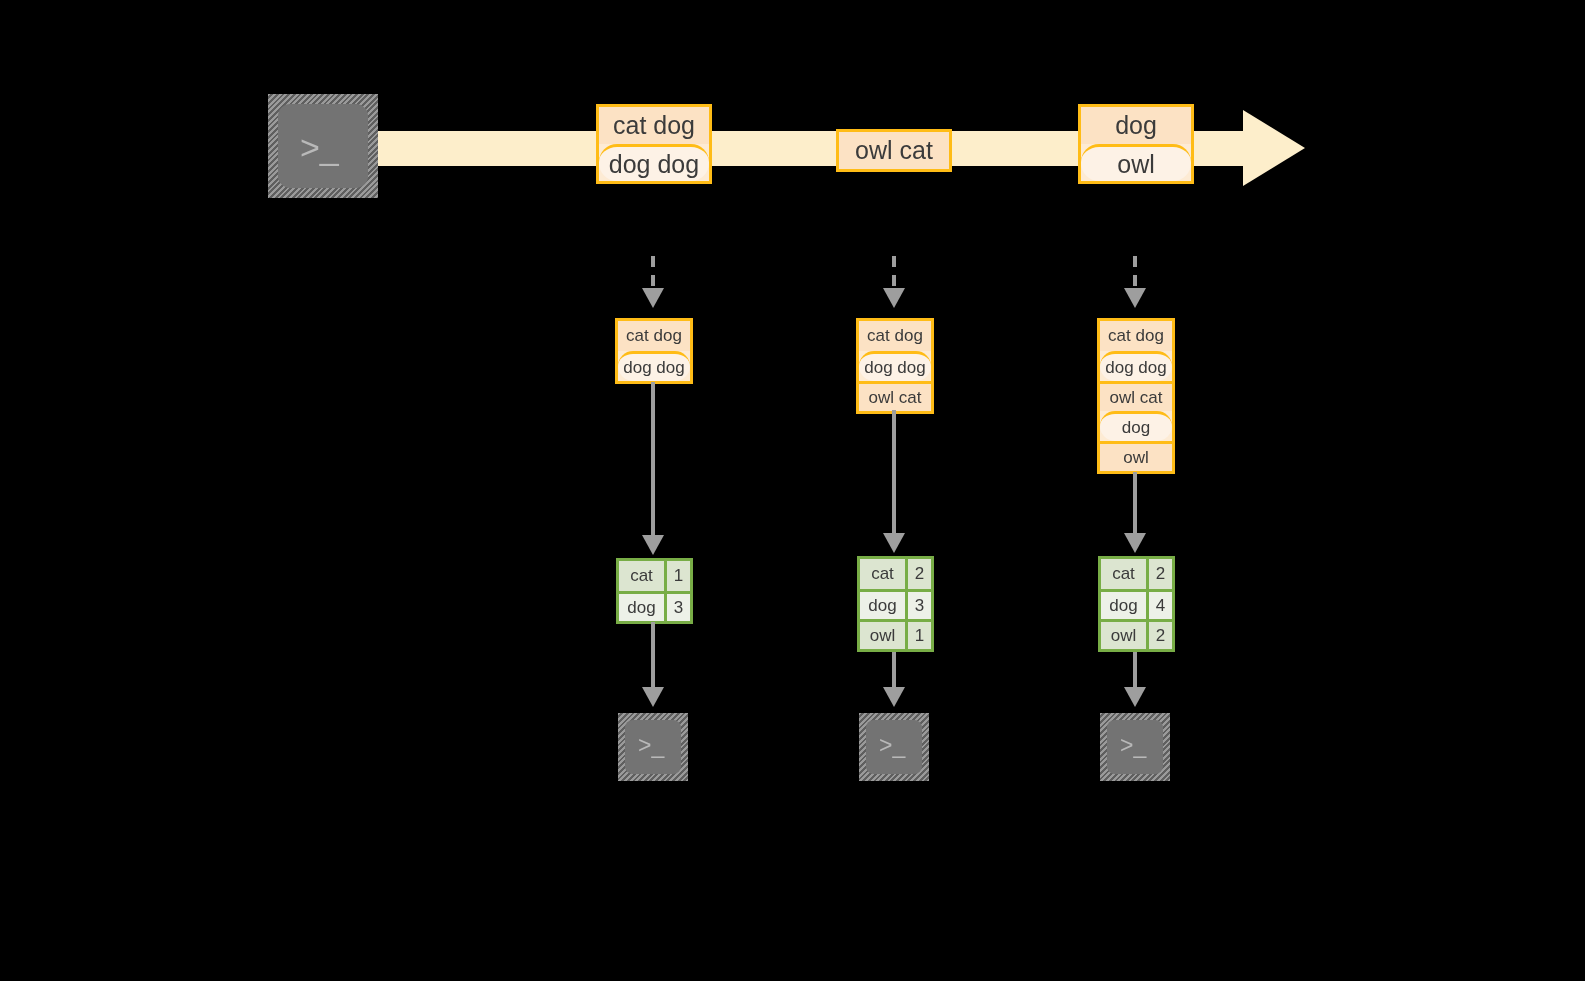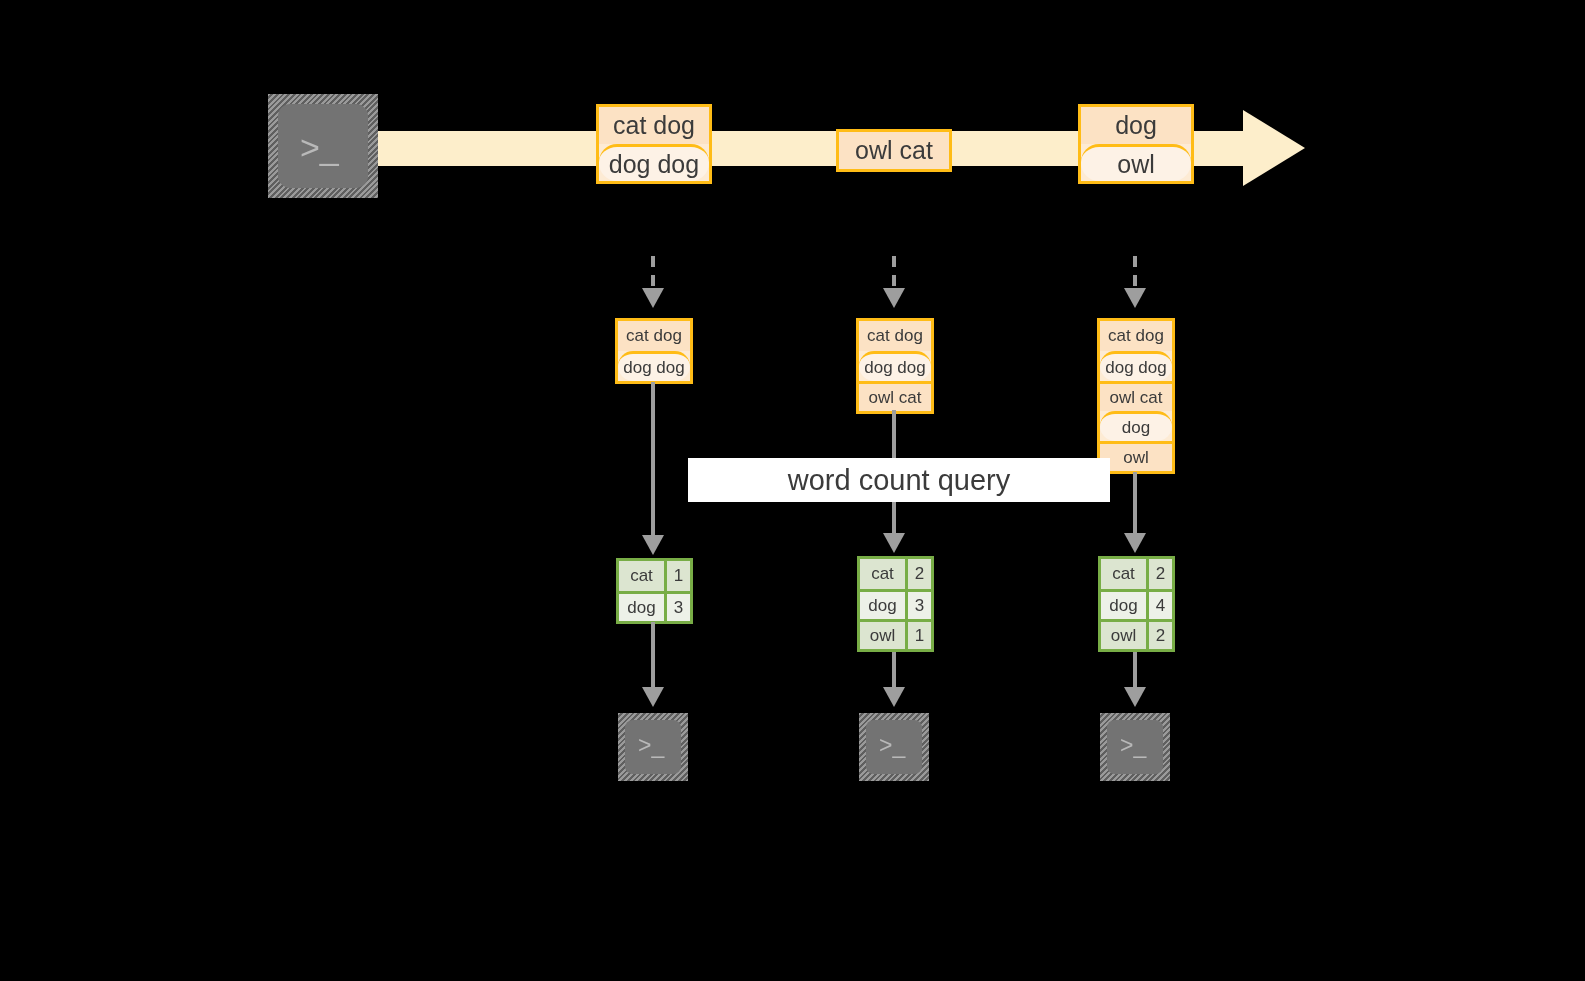--- a/index.html
+++ b/index.html
@@ -222,21 +222,20 @@
 
   <div class="vline" style="left:651px; top:382px; height:156px;"></div>
   <div class="vhead" style="left:642px; top:535px;"></div>
 
   <div class="vline" style="left:892px; top:410px; height:126px;"></div>
   <div class="vhead" style="left:883px; top:533px;"></div>
 
   <div class="vline" style="left:1133px; top:472px; height:64px;"></div>
   <div class="vhead" style="left:1124px; top:533px;"></div>
 
-  <div id="query-banner">word count query</div>
 
   <div class="gbox" id="box-g1">
     <div class="grow dark">
       <div class="gc word">cat</div>
       <div class="gc num">1</div>
     </div>
     <div class="grow light">
       <div class="gc word">dog</div>
       <div class="gc num">3</div>
     </div>

